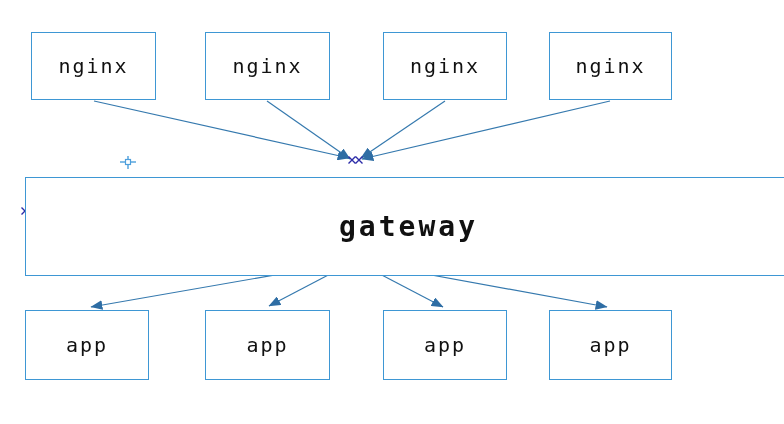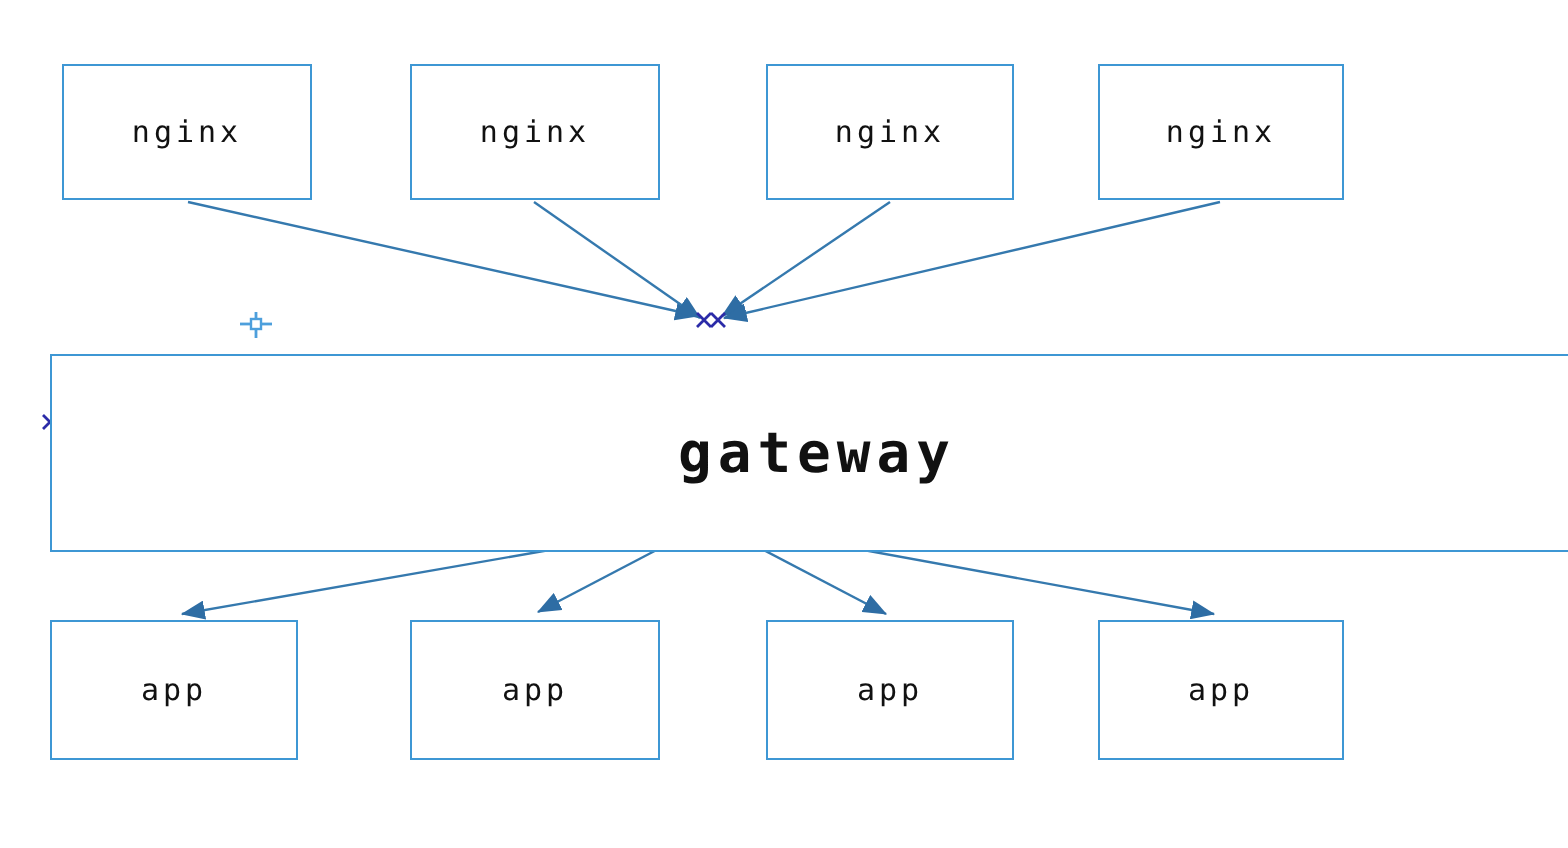--- a/index.html
+++ b/index.html
@@ -53,21 +53,21 @@
     display: flex;
     align-items: center;
     justify-content: center;
     color: var(--text, #111111);
   }
   .node .label {
     white-space: nowrap;
     letter-spacing: 2px;
   }
   .node.small .label {
-    font-size: 15px;
+    font-size: 20px;
   }
   .node.big .label {
     font-size: 28px;
     letter-spacing: 3px;
   }
   
   .n1 { left: 31px;  top: 32px;  width: 125px; height: 68px; }
   .n2 { left: 205px; top: 32px;  width: 125px; height: 68px; }
   .n3 { left: 383px; top: 32px;  width: 124px; height: 68px; }
   .n4 { left: 549px; top: 32px;  width: 123px; height: 68px; }

